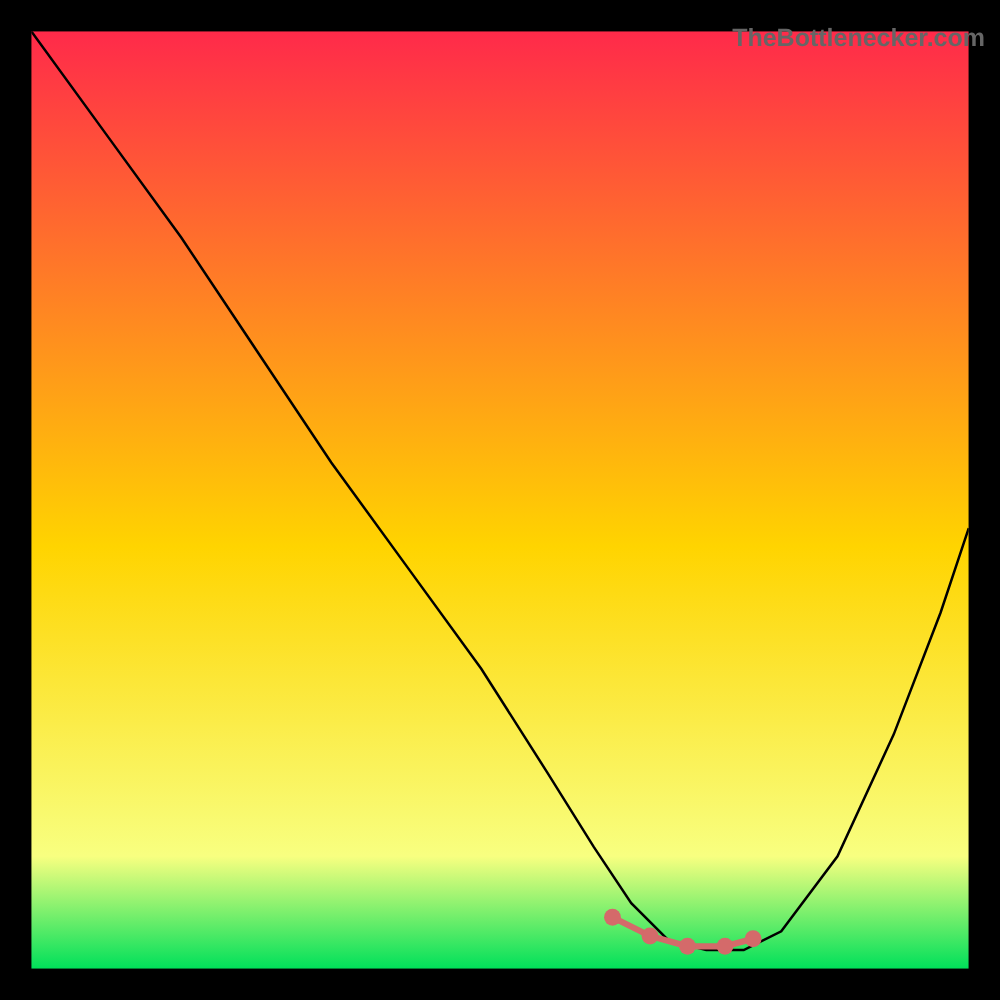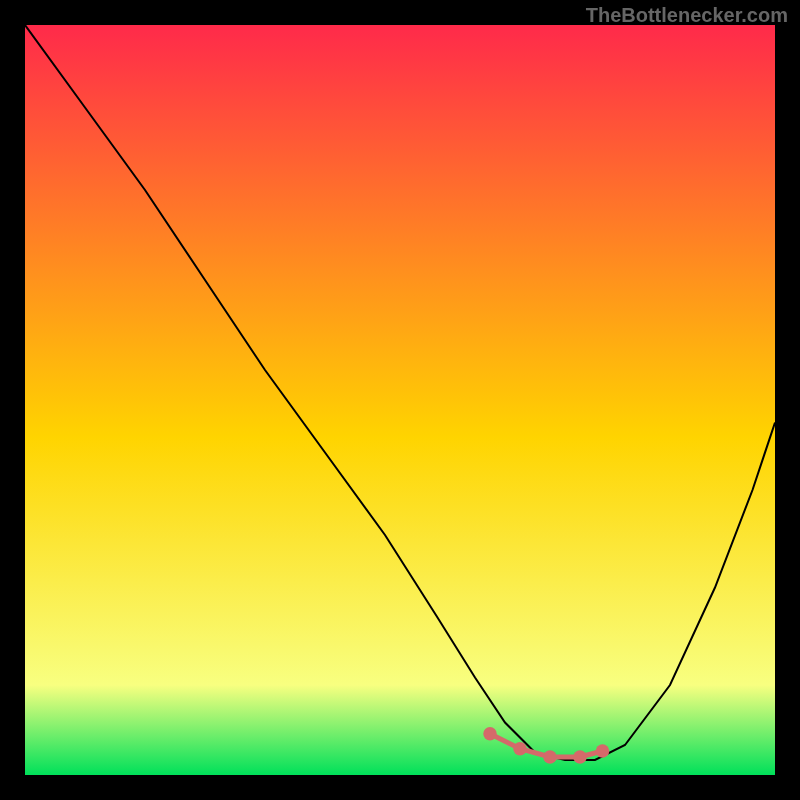--- a/index.html
+++ b/index.html
@@ -6,21 +6,21 @@
   body {
     width: 800px;
     height: 800px;
     background: #000;
     position: relative;
     font-family: Arial, sans-serif;
     overflow: hidden;
   }
   .watermark {
     position: absolute;
-    top: 4px;
+    top: 20px;
     right: 12px;
     color: #666;
     font-size: 20px;
     font-weight: bold;
     z-index: 10;
   }
   .plot {
     position: absolute;
     left: 25px;
     top: 25px;

